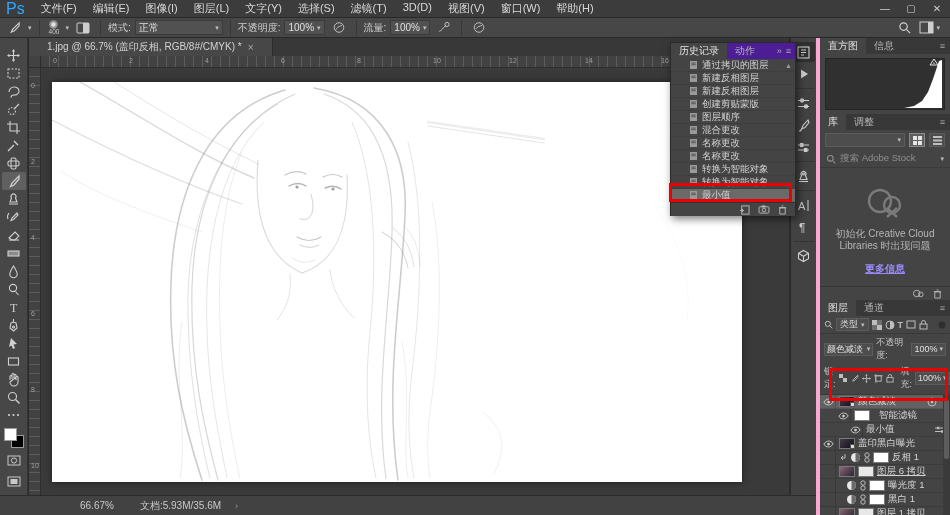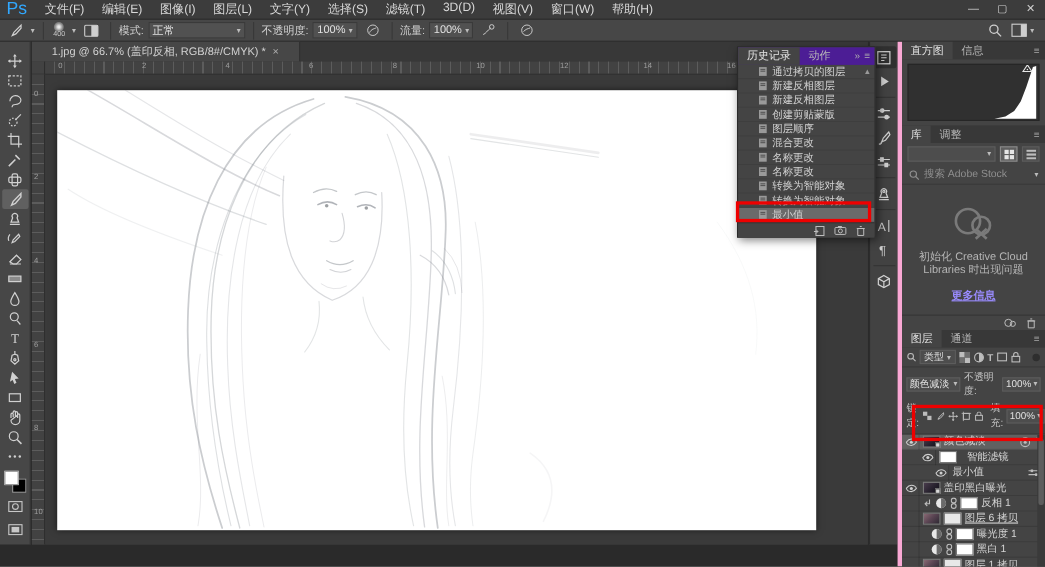--- a/index.html
+++ b/index.html
@@ -940,16 +940,23 @@
           <span class="thumb light"></span>
           <span class="lname">图层 1 拷贝</span>
         </div>
         <div id="layers-scroll">
           <div id="layers-thumbbar"></div>
         </div>
     </div>
 
   </div>
 
+  <div id="statusbar">
+    <span>66.67%</span>
+    <span style="display:flex;align-items:center;gap:14px;">
+      <span>文档:5.93M/35.6M</span>
+      <span id="status-chev">›</span>
+    </span>
+  </div>
 
   <div id="red-box-history" class="red-box"></div>
   <div id="red-box-layers" class="red-box"></div>
 </div>
 
 </body></html>

